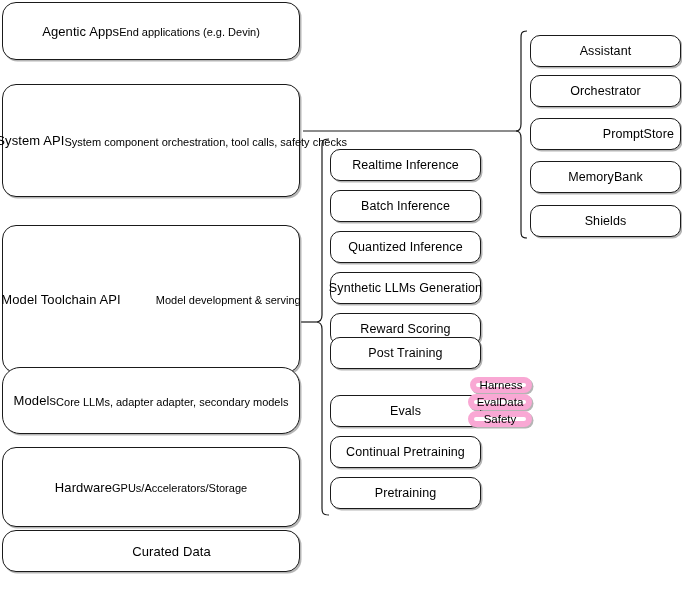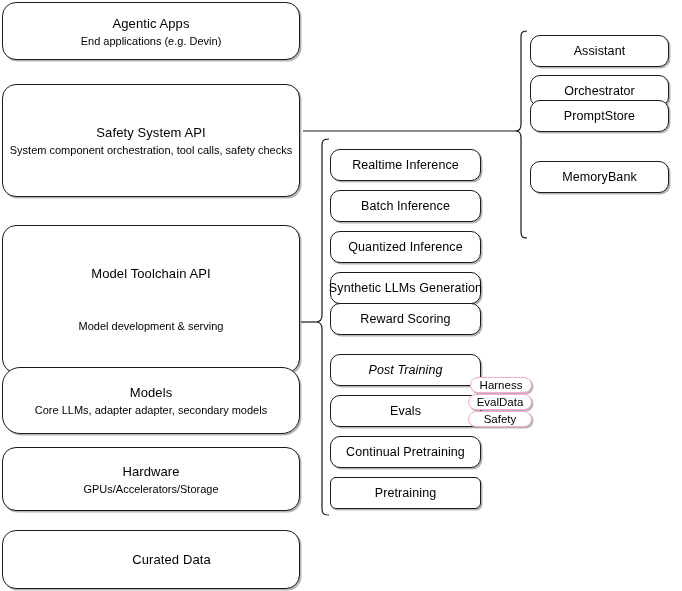--- a/index.html
+++ b/index.html
@@ -19,21 +19,21 @@
     overflow: hidden;
   }
   .node {
     position: absolute;
     box-sizing: border-box;
     background: #ffffff;
     border: 1px solid #1a1a1a;
     border-radius: 12px;
     box-shadow: 1.5px 1.5px 0 rgba(120,120,120,0.55);
     display: flex;
-    flex-direction: column;
+    flex-direction: row;
     align-items: center;
     justify-content: center;
     text-align: center;
     color: #000000;
   }
   .node .title {
     font-size: 13px;
     line-height: 17px;
     letter-spacing: 0.1px;
     white-space: nowrap;
@@ -50,28 +50,28 @@
 
   
   .pipe-node {
     height: 32px;
     border-radius: 10px;
     padding: 0 6px;
   }
   .pipe-node .title { font-size: 12.5px; }
 
   .mid-node  { left: 330px; width: 151px; margin-top: 7px; }
-  .right-node{ left: 530px; width: 139px; }
+  .right-node{ left: 530px; width: 151px; }
 
   
   .tag {
     position: absolute;
     box-sizing: border-box;
     background: #ffffff;
-    border: 1px solid #f9a8d4;
+    border: 6px solid #f9a8d4;
     border-radius: 999px;
     box-shadow: 1.5px 1.5px 0 rgba(120,120,120,0.55);
     display: flex;
     align-items: center;
     justify-content: center;
     font-size: 11.5px;
     color: #000000;
     height: 16px;
     white-space: nowrap;
   }
@@ -126,73 +126,76 @@
   <div class="node stack-node" style="top:225px; height:148px;gap:35px;">
     <div class="title">Model Toolchain API</div>
     <div class="subtitle">Model development &amp; serving</div>
   </div>
 
   <div class="node stack-node" style="top:367px; height:67px;border-radius:18px;">
     <div class="title">Models</div>
     <div class="subtitle">Core LLMs, adapter adapter, secondary models</div>
   </div>
 
-  <div class="node stack-node" style="top:447px; height:64px;">
+  <div class="node stack-node" style="top:447px; height:80px;">
     <div class="title">Hardware</div>
     <div class="subtitle">GPUs/Accelerators/Storage</div>
   </div>
 
-  <div class="node stack-node" style="top:530px; height:59px;padding-left:41px;">
+  <div class="node stack-node" style="top:530px; height:42px;padding-left:41px;">
     <div class="title">Curated Data</div>
   </div>
 
   <div class="node pipe-node mid-node" style="top:142px;">
     <div class="title">Realtime Inference</div>
   </div>
   <div class="node pipe-node mid-node" style="top:183px;">
     <div class="title">Batch Inference</div>
   </div>
   <div class="node pipe-node mid-node" style="top:224px;">
     <div class="title">Quantized Inference</div>
   </div>
   <div class="node pipe-node mid-node" style="top:265px;">
     <div class="title">Synthetic LLMs Generation</div>
   </div>
-  <div class="node pipe-node mid-node" style="top:296px;">
+  <div class="node pipe-node mid-node" style="top:306px;">
     <div class="title">Reward Scoring</div>
   </div>
-  <div class="node pipe-node mid-node" style="top:347px;font-style:italic;">
+  <div class="node pipe-node mid-node" style="top:330px;">
     <div class="title">Post Training</div>
   </div>
   <div class="node pipe-node mid-node" style="top:388px;">
     <div class="title">Evals</div>
   </div>
   <div class="node pipe-node mid-node" style="top:429px;">
     <div class="title">Continual Pretraining</div>
   </div>
-  <div class="node pipe-node mid-node" style="top:470px;border-radius:6px;">
+  <div class="node pipe-node mid-node" style="top:470px;">
     <div class="title">Pretraining</div>
   </div>
 
   <div class="tag" style="left:470px; top:377px; width:62px;">
     <span>Harness</span>
   </div>
   <div class="tag" style="left:468px; top:394px; width:64px;">
     <span>EvalData</span>
   </div>
   <div class="tag" style="left:468px; top:411px; width:64px;">
     <span>Safety</span>
   </div>
 
   <div class="node pipe-node right-node" style="top:35px;">
     <div class="title">Assistant</div>
   </div>
   <div class="node pipe-node right-node" style="top:75px;">
     <div class="title">Orchestrator</div>
   </div>
-  <div class="node pipe-node right-node" style="top:100px;">
+  <div class="node pipe-node right-node" style="top:118px;justify-content:flex-end;">
     <div class="title">PromptStore</div>
   </div>
   <div class="node pipe-node right-node" style="top:161px;">
     <div class="title">MemoryBank</div>
   </div>
+  <div class="node pipe-node right-node" style="top:205px;">
+    <div class="title">Shields</div>
+  </div>
 
 </div>
 
 </body></html>

